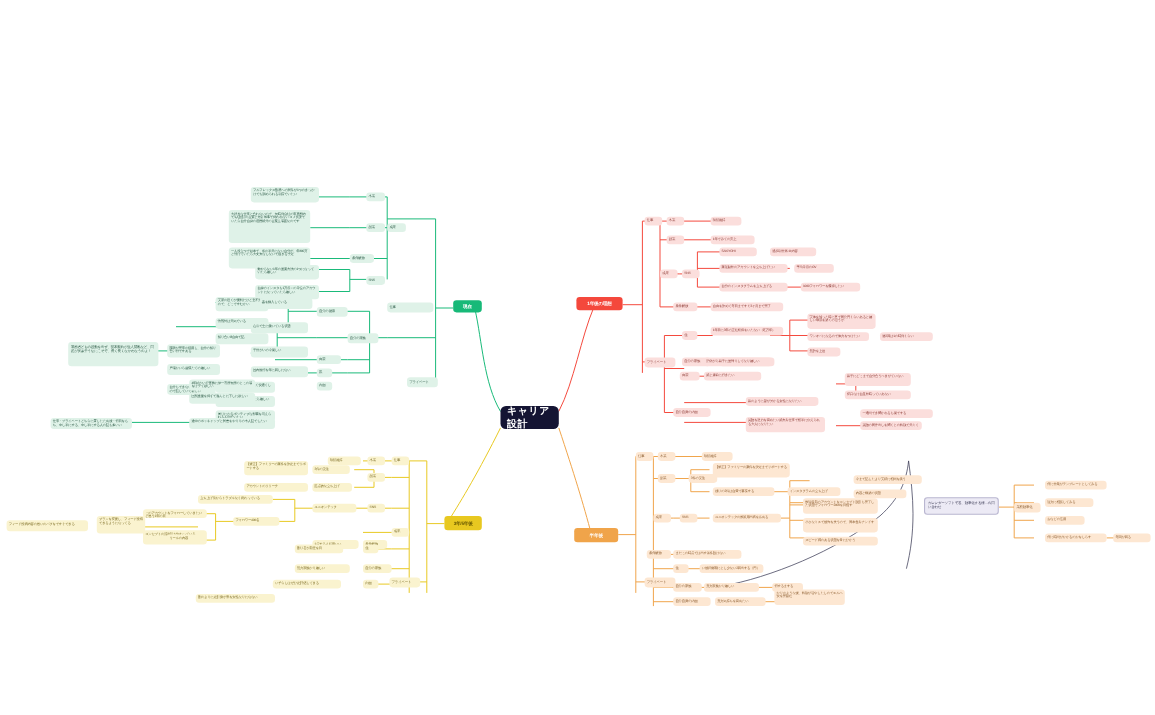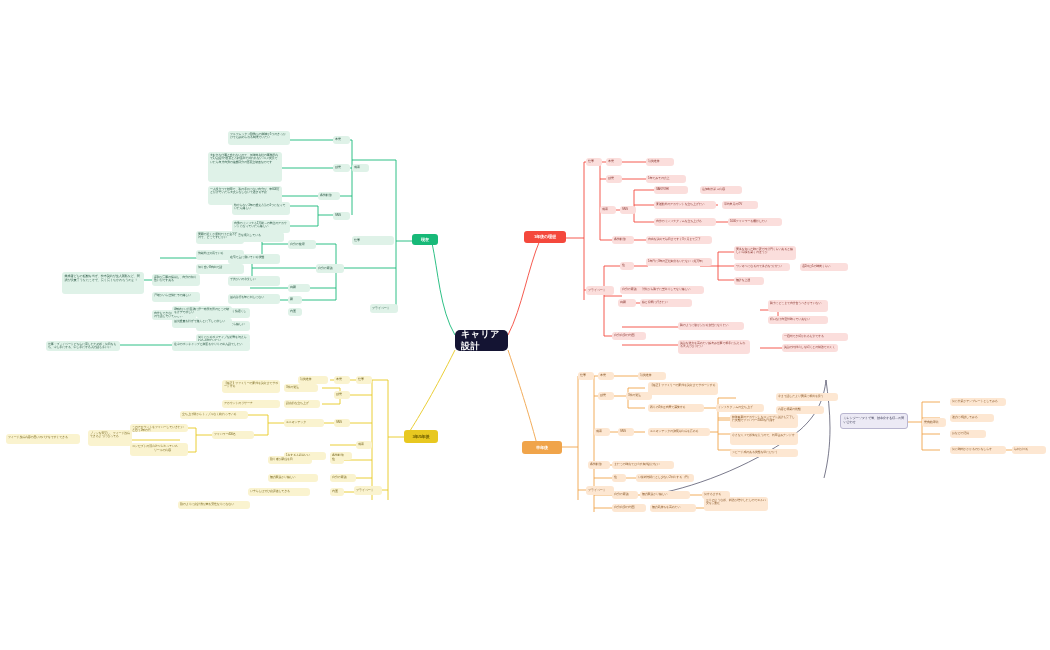--- a/index.html
+++ b/index.html
@@ -3,21 +3,21 @@
 <meta charset="utf-8">
 <title>キャリア設計 マインドマップ</title>
 <style>
   html,body{margin:0;padding:0;}
   body{
     width:1050px;height:650px;
     background:#ffffff;
     font-family:"Liberation Sans","DejaVu Sans",sans-serif;
     overflow:hidden;position:relative;
   }
-  #canvas{position:absolute;inset:0;width:1050px;height:560px;}
+  #canvas{position:absolute;inset:0;width:1050px;height:560px;margin-top:39px;}
   #edges{position:absolute;left:0;top:0;width:1050px;height:650px;pointer-events:none;}
 
   .node{
     position:absolute;
     box-sizing:border-box;
     border-radius:3px;
     line-height:1.25;
     letter-spacing:-0.2px;
     word-break:break-all;
     overflow:hidden;

